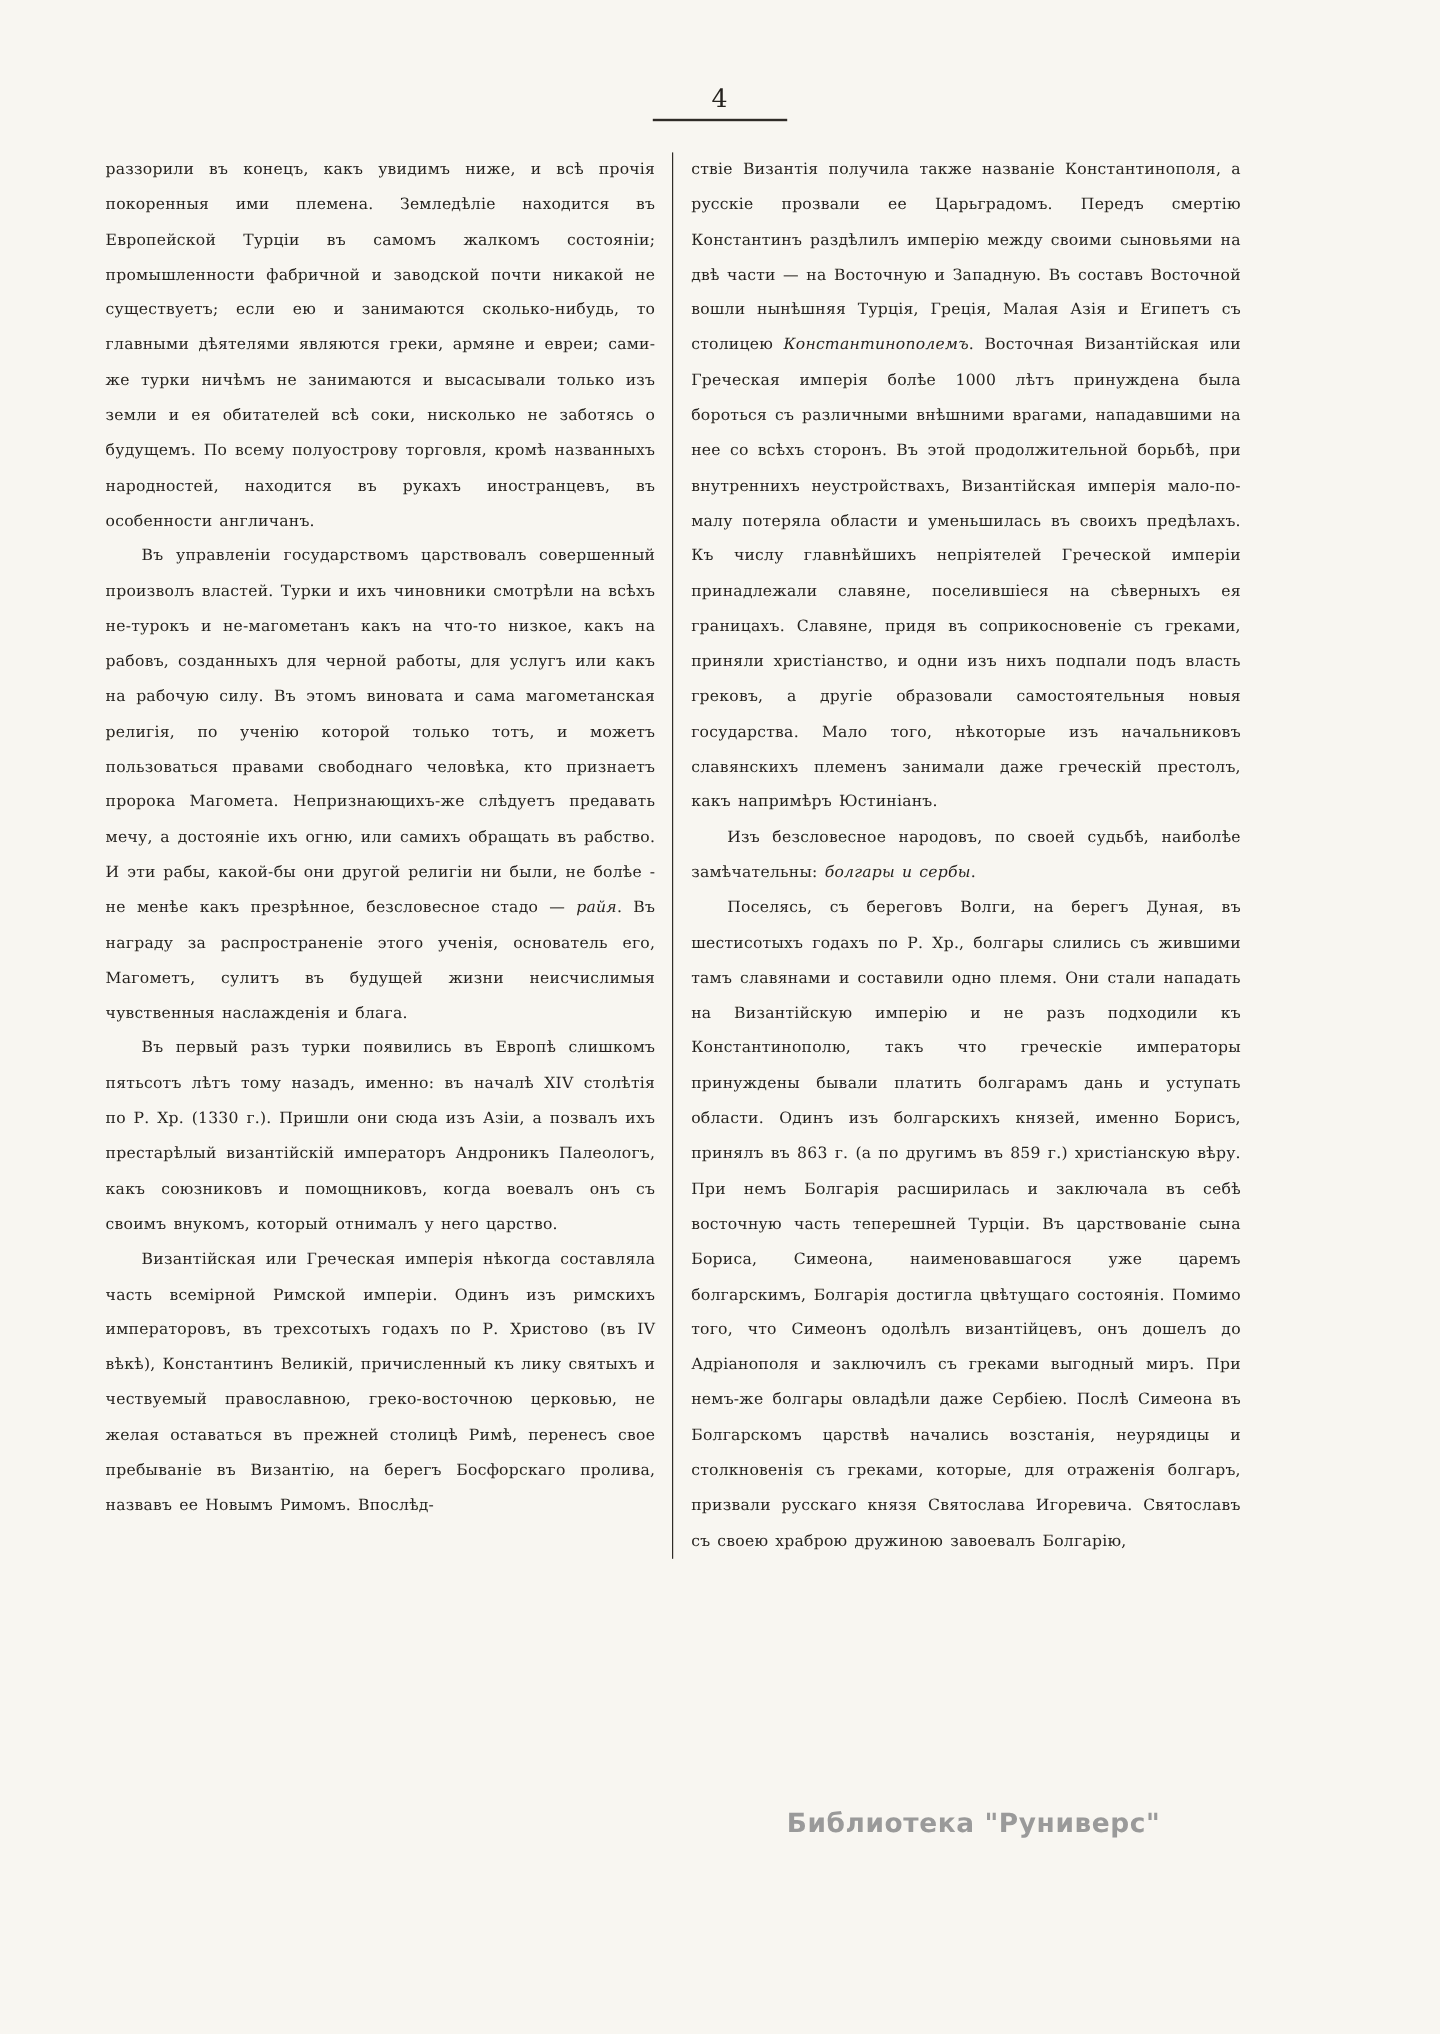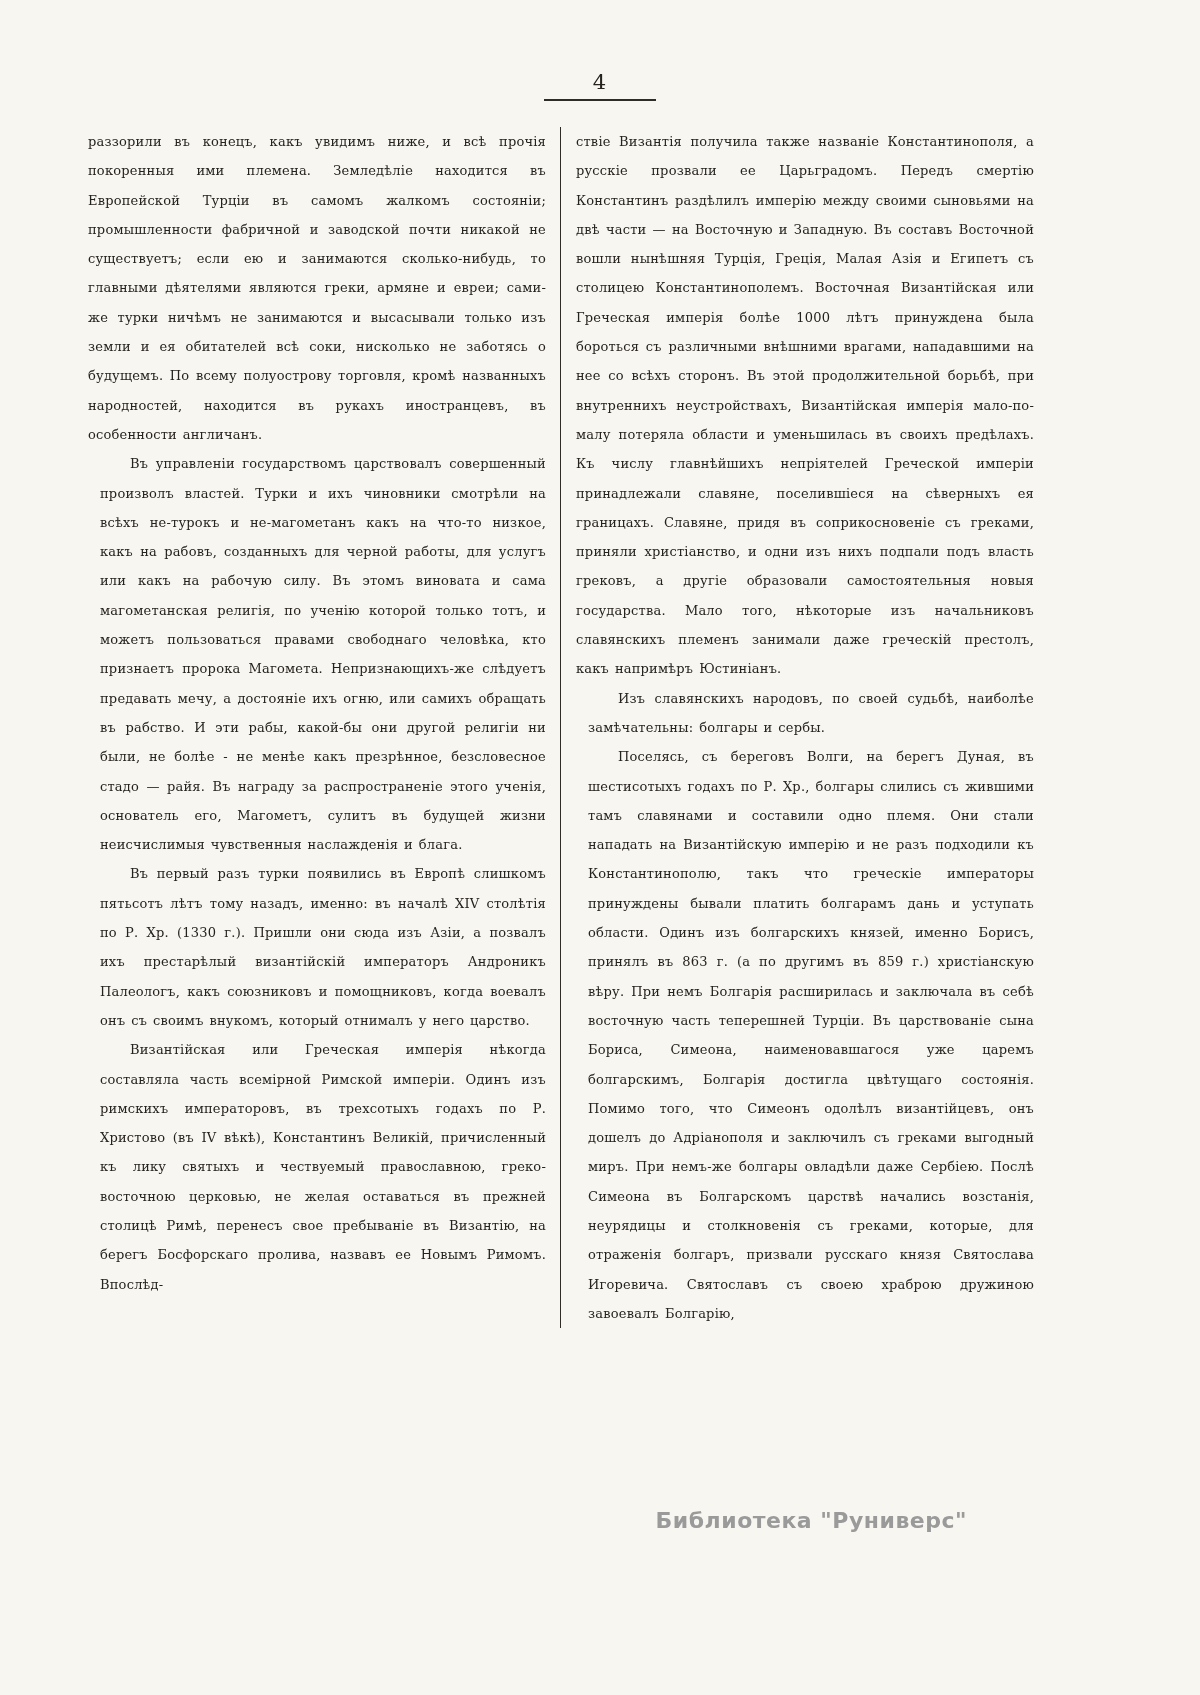--- a/index.html
+++ b/index.html
@@ -58,22 +58,22 @@
     align-self: stretch;
   }
   p.para {
     margin: 0;
     font-size: 13px;
     line-height: 29.3px;
     text-align: justify;
     word-spacing: 1.5px;
     letter-spacing: 0.2px;
   }
-  p.para.indent { text-indent: 30px; margin-left: 12px; }
-  .italic { }
+  p.para.indent { text-indent: 30px; }
+  .italic { font-style: italic; }
   .watermark {
     position: absolute;
     top: 1508px;
     right: 233px;
     font-family: "DejaVu Sans", "Liberation Sans", sans-serif;
     font-weight: 700;
     font-size: 22px;
     color: var(--watermark);
     letter-spacing: 0.5px;
   }
@@ -91,20 +91,20 @@
   <main class="columns">
     <section class="column left">
         <p class="para"><span>раззорили въ конецъ, какъ увидимъ ниже, и всѣ прочія покоренныя ими племена. Земледѣліе находится въ Европейской Турціи въ самомъ жалкомъ состояніи; промышленности фабричной и заводской почти никакой не существуетъ; если ею и занимаются сколько-нибудь, то главными дѣятелями являются греки, армяне и евреи; сами-же турки ничѣмъ не занимаются и высасывали только изъ земли и ея обитателей всѣ соки, нисколько не заботясь о будущемъ. По всему полуострову торговля, кромѣ названныхъ народностей, находится въ рукахъ иностранцевъ, въ особенности англичанъ.</span></p>
         <p class="para indent"><span>Въ управленіи государствомъ царствовалъ совершенный произволъ властей. Турки и ихъ чиновники смотрѣли на всѣхъ не-турокъ и не-магометанъ какъ на что-то низкое, какъ на рабовъ, созданныхъ для черной работы, для услугъ или какъ на рабочую силу. Въ этомъ виновата и сама магометанская религія, по ученію которой только тотъ, и можетъ пользоваться правами свободнаго человѣка, кто признаетъ пророка Магомета. Непризнающихъ-же слѣдуетъ предавать мечу, а достояніе ихъ огню, или самихъ обращать въ рабство. И эти рабы, какой-бы они другой религіи ни были, не болѣе - не менѣе какъ презрѣнное, безсловесное стадо — </span><span class="italic">райя</span><span>. Въ награду за распространеніе этого ученія, основатель его, Магометъ, сулитъ въ будущей жизни неисчислимыя чувственныя наслажденія и блага.</span></p>
         <p class="para indent"><span>Въ первый разъ турки появились въ Европѣ слишкомъ пятьсотъ лѣтъ тому назадъ, именно: въ началѣ XIV столѣтія по Р. Хр. (1330 г.). Пришли они сюда изъ Азіи, а позвалъ ихъ престарѣлый византійскій императоръ Андроникъ Палеологъ, какъ союзниковъ и помощниковъ, когда воевалъ онъ съ своимъ внукомъ, который отнималъ у него царство.</span></p>
         <p class="para indent"><span>Византійская или Греческая имперія нѣкогда составляла часть всемірной Римской имперіи. Одинъ изъ римскихъ императоровъ, въ трехсотыхъ годахъ по Р. Христово (въ IV вѣкѣ), Константинъ Великій, причисленный къ лику святыхъ и чествуемый православною, греко-восточною церковью, не желая оставаться въ прежней столицѣ Римѣ, перенесъ свое пребываніе въ Византію, на берегъ Босфорскаго пролива, назвавъ ее Новымъ Римомъ. Впослѣд-</span></p>
       </section>
     <div class="column-divider"></div>
     <section class="column right">
         <p class="para"><span>ствіе Византія получила также названіе Константинополя, а русскіе прозвали ее Царьградомъ. Передъ смертію Константинъ раздѣлилъ имперію между своими сыновьями на двѣ части — на Восточную и Западную. Въ составъ Восточной вошли нынѣшняя Турція, Греція, Малая Азія и Египетъ съ столицею </span><span class="italic">Константинополемъ</span><span>. Восточная Византійская или Греческая имперія болѣе 1000 лѣтъ принуждена была бороться съ различными внѣшними врагами, нападавшими на нее со всѣхъ сторонъ. Въ этой продолжительной борьбѣ, при внутреннихъ неустройствахъ, Византійская имперія мало-по-малу потеряла области и уменьшилась въ своихъ предѣлахъ. Къ числу главнѣйшихъ непріятелей Греческой имперіи принадлежали славяне, поселившіеся на сѣверныхъ ея границахъ. Славяне, придя въ соприкосновеніе съ греками, приняли христіанство, и одни изъ нихъ подпали подъ власть грековъ, а другіе образовали самостоятельныя новыя государства. Мало того, нѣкоторые изъ начальниковъ славянскихъ племенъ занимали даже греческій престолъ, какъ напримѣръ Юстиніанъ.</span></p>
-        <p class="para indent"><span>Изъ славянскихъ народовъ, по своей судьбѣ, наиболѣе замѣчательны: </span><span class="italic">болгары и сербы</span><span>.</span></p>
+        <p class="para indent"><span>Изъ безсловесное народовъ, по своей судьбѣ, наиболѣе замѣчательны: </span><span class="italic">болгары и сербы</span><span>.</span></p>
         <p class="para indent"><span>Поселясь, съ береговъ Волги, на берегъ Дуная, въ шестисотыхъ годахъ по Р. Хр., болгары слились съ жившими тамъ славянами и составили одно племя. Они стали нападать на Византійскую имперію и не разъ подходили къ Константинополю, такъ что греческіе императоры принуждены бывали платить болгарамъ дань и уступать области. Одинъ изъ болгарскихъ князей, именно Борисъ, принялъ въ 863 г. (а по другимъ въ 859 г.) христіанскую вѣру. При немъ Болгарія расширилась и заключала въ себѣ восточную часть теперешней Турціи. Въ царствованіе сына Бориса, Симеона, наименовавшагося уже царемъ болгарскимъ, Болгарія достигла цвѣтущаго состоянія. Помимо того, что Симеонъ одолѣлъ византійцевъ, онъ дошелъ до Адріанополя и заключилъ съ греками выгодный миръ. При немъ-же болгары овладѣли даже Сербіею. Послѣ Симеона въ Болгарскомъ царствѣ начались возстанія, неурядицы и столкновенія съ греками, которые, для отраженія болгаръ, призвали русскаго князя Святослава Игоревича. Святославъ съ своею храброю дружиною завоевалъ Болгарію,</span></p>
       </section>
   </main>
 
   <div class="watermark">Библиотека "Руниверс"</div>
 
 </div>
 
 </body></html>

